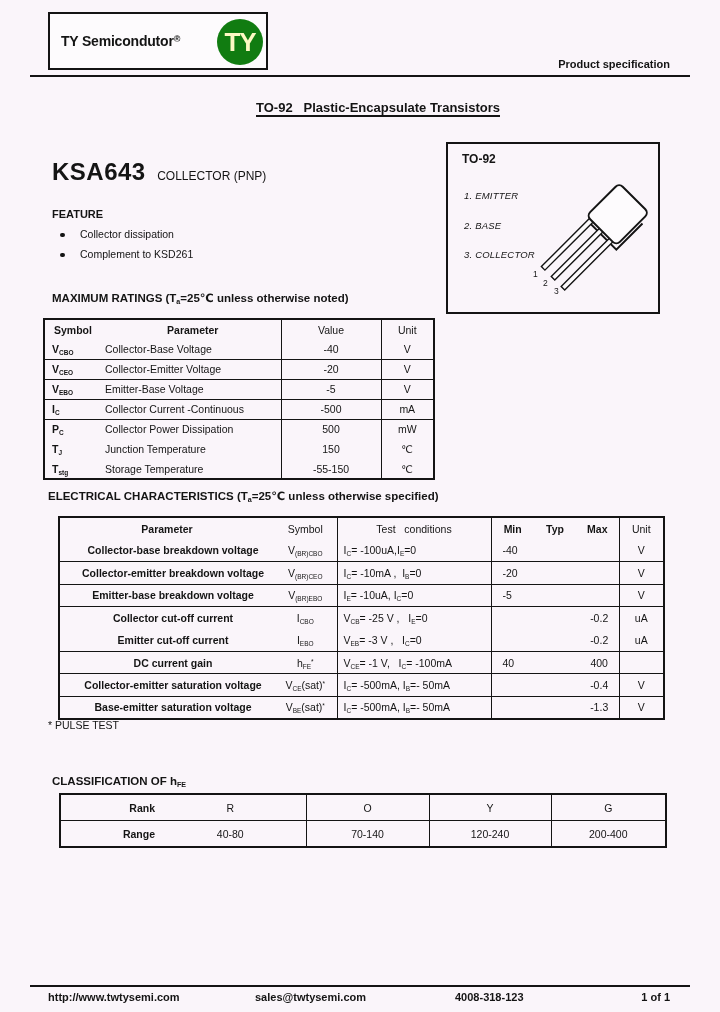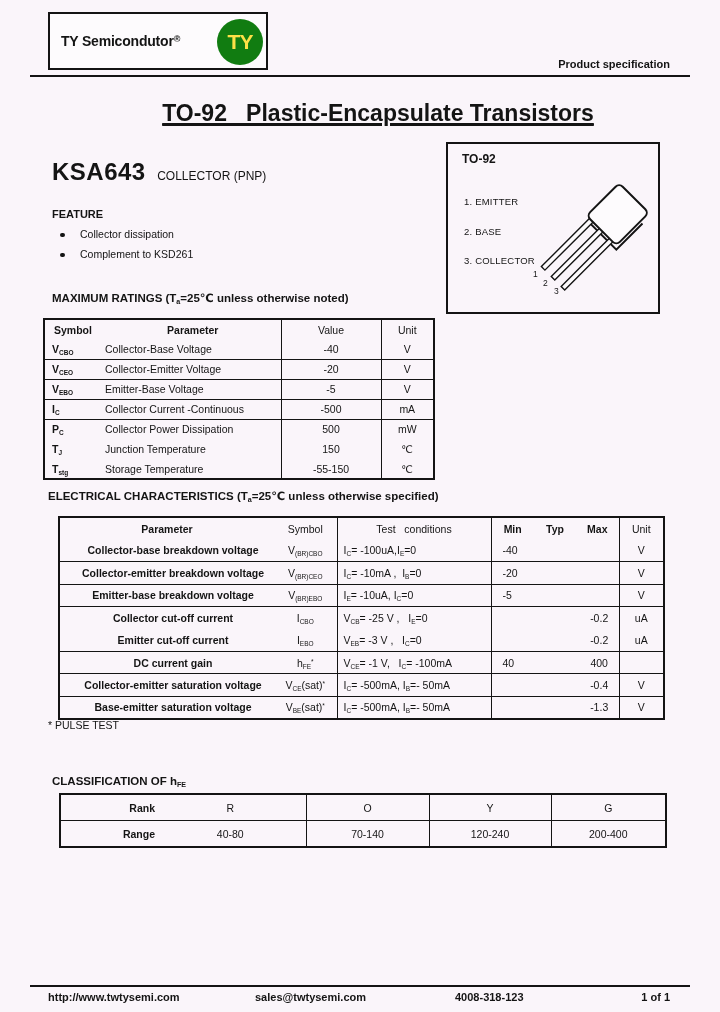--- a/index.html
+++ b/index.html
@@ -12,40 +12,40 @@
   }
   sub { font-size: 0.62em; line-height: 0; vertical-align: -0.25em; }
   sup { font-size: 0.62em; line-height: 0; vertical-align: 0.45em; }
 
   
   .logo-box { position:absolute; left:48px; top:12px; width:220px; height:58px;
     border:2px solid #141414; background:#fdfbfd; display:flex; align-items:center; padding-left:11px; }
   .brand { font-weight:bold; font-size:14px; letter-spacing:-0.2px; }
   .brand .reg { font-size:9px; }
   .logo-circle { position:absolute; right:3px; top:5px; width:46px; height:46px; border-radius:50%;
-    background:#117c11; color:#fde047; font-weight:bold; font-size:21px;
+    background:#117c11; color:#fef9c3; font-weight:bold; font-size:26px;
     display:flex; align-items:center; justify-content:center; letter-spacing:-1px; }
   .spec { position:absolute; right:50px; top:58px; font-weight:bold; font-size:11px; }
   .rule { position:absolute; left:30px; width:660px; height:2.4px; background:#141414; }
   .rule-top { top:75px; }
   .rule-bottom { top:985px; }
   .doc-title { position:absolute; left:0; top:100px; width:100%; text-align:center; padding-left:36px;
-    font-weight:bold; font-size:23px;text-decoration:underline; }
+    font-weight:bold; font-size:13px; }
   .doc-title .underline { text-decoration: underline; text-decoration-thickness:2px;
     text-underline-offset:3px; white-space:pre; }
 
   
   .product-line { position:absolute; left:52px; top:158px; }
   .part-no { font-weight:bold; font-size:24px; letter-spacing:0.5px; }
   .part-type { font-size:12px; margin-left:7px; }
 
   
   .to92-box { position:absolute; left:446px; top:142px; width:214px; height:172px; border:2px solid #141414; }
   .to92-title { position:absolute; left:14px; top:8px; font-weight:bold; font-size:12px; }
-  .pins { position:absolute; left:16px; top:52px; list-style:none; }
+  .pins { position:absolute; left:16px; top:46px; list-style:none;font-style:italic; }
   .pins li { font-size:9.5px; margin-bottom:18.5px; letter-spacing:0.2px; }
   .pkg-svg { position:absolute; right:6px; top:36px; }
   .pkg-svg text { font-size:8.5px; fill:#141414; font-family:"Liberation Sans",sans-serif; }
 
   
   .feature { position:absolute; left:52px; top:208px; }
   .feature-heading { font-weight:bold; font-size:11px; margin-bottom:8px; }
   .feature ul { list-style:none; }
   .feature li { font-size:10.5px; margin-bottom:8px; padding-left:28px; position:relative; }
   .feature li::before { content:""; position:absolute; left:8px; top:4.5px; width:4.5px; height:4.5px;

